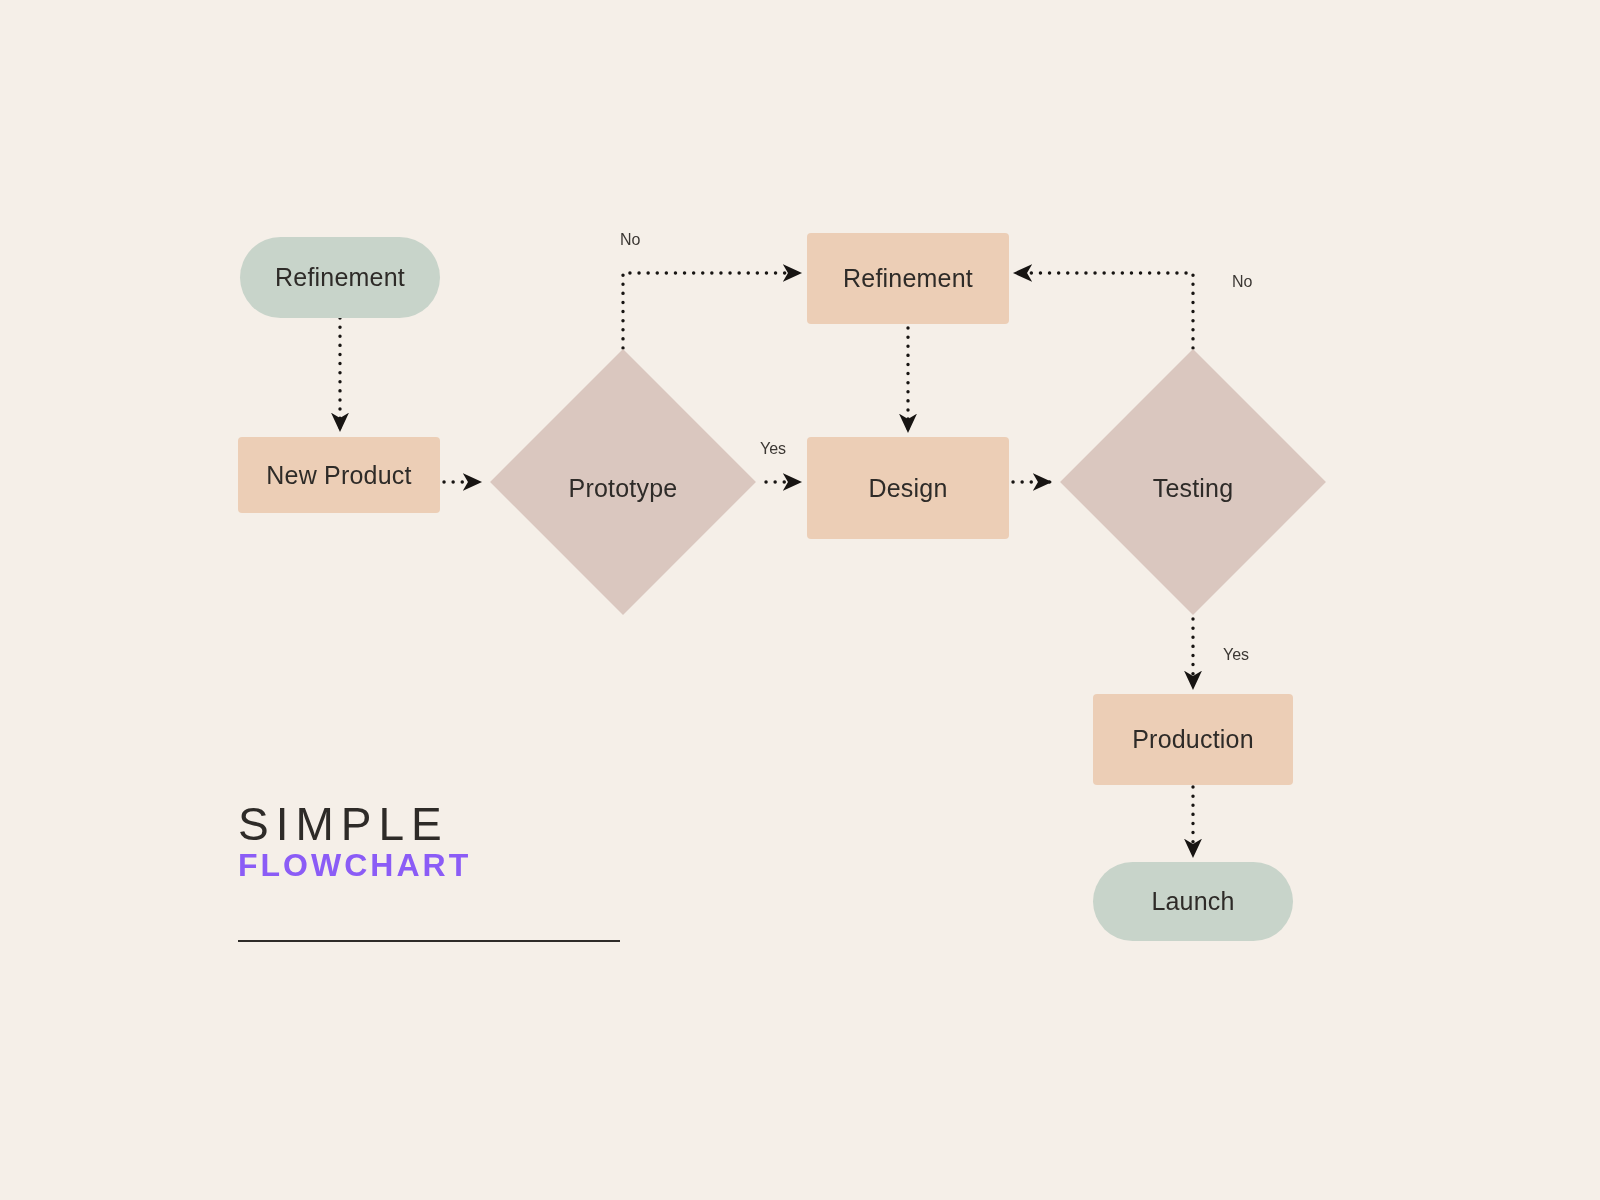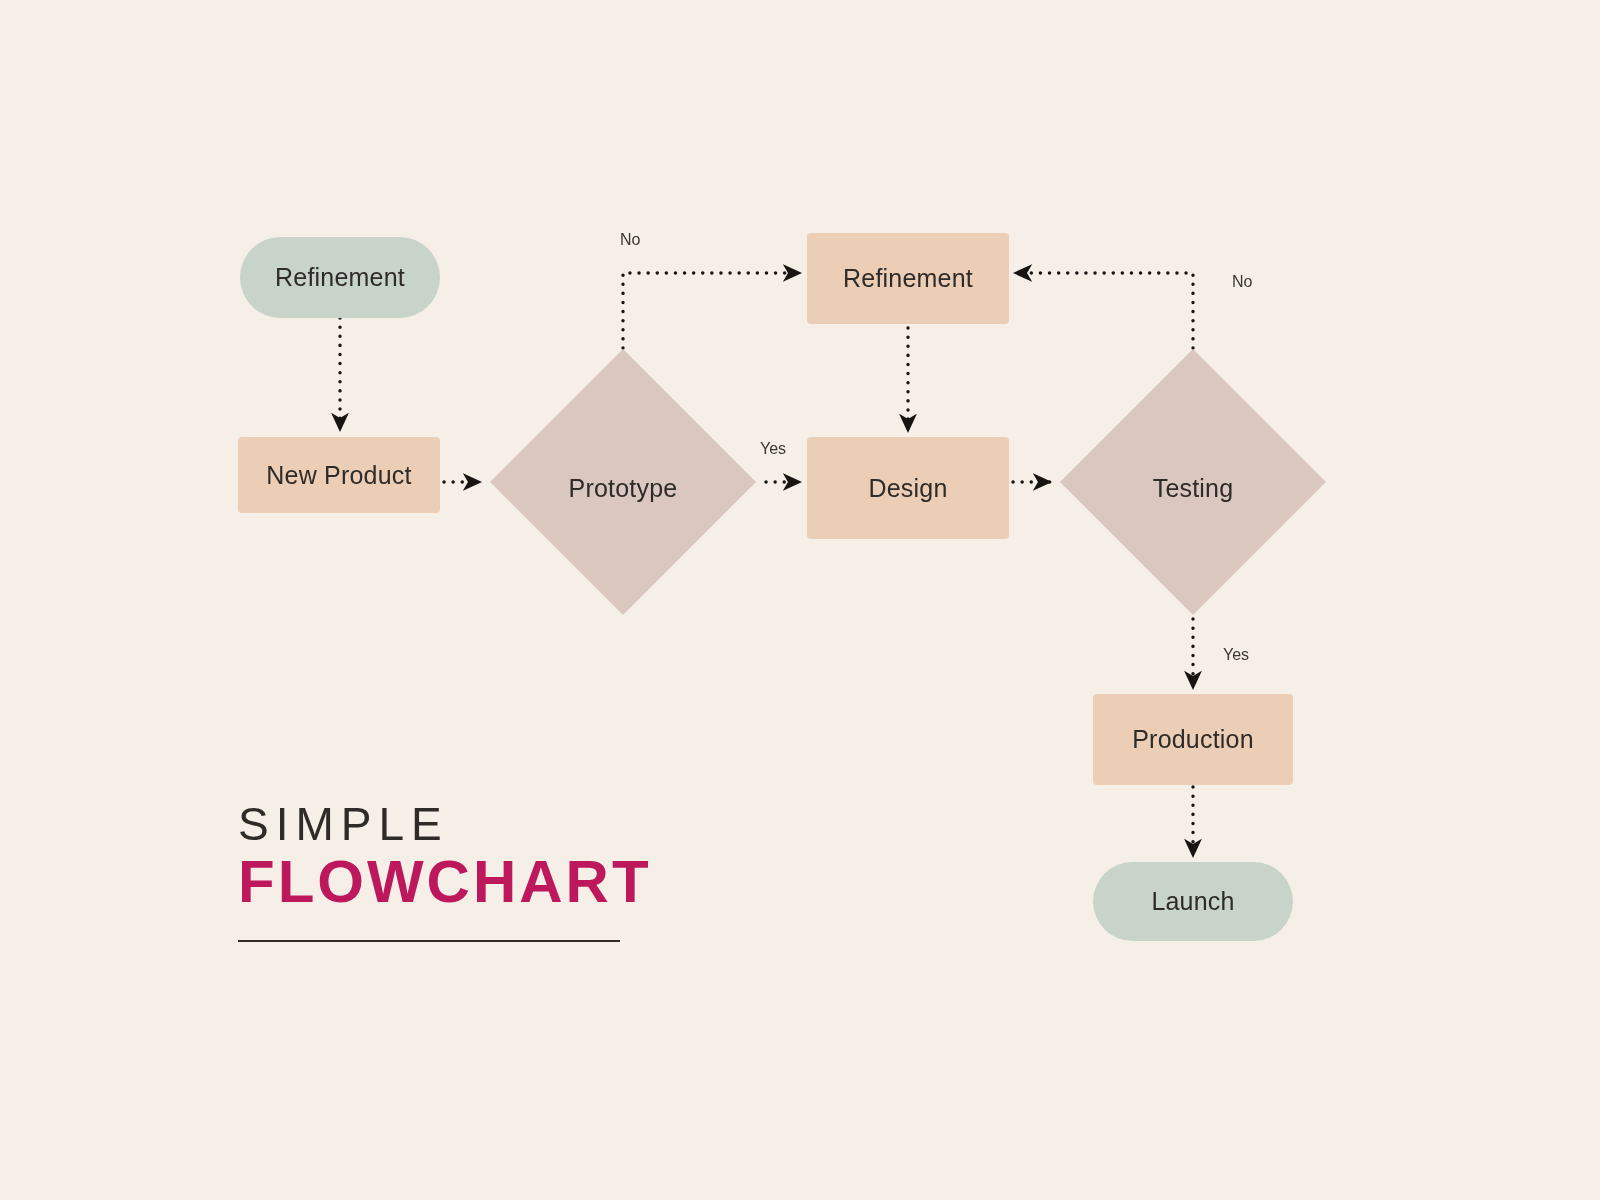--- a/index.html
+++ b/index.html
@@ -87,24 +87,24 @@
   .title-line1 {
     font-family: "Liberation Sans", sans-serif;
     font-size: 46px;
     font-weight: 300;
     letter-spacing: 7px;
     color: #2e2b28;
     line-height: 1.05;
   }
   .title-line2 {
     font-family: "Liberation Sans", sans-serif;
-    font-size: 60px;
+    font-size: 32px;
     font-weight: 700;
     letter-spacing: 3px;
-    color: #be185d;
+    color: #8b5cf6;
     line-height: 1.12;
   }
   #title-rule {
     position: absolute;
     left: 238px;
     top: 940px;
     width: 382px;
     height: 2px;
     background: #2e2b28;
   }

